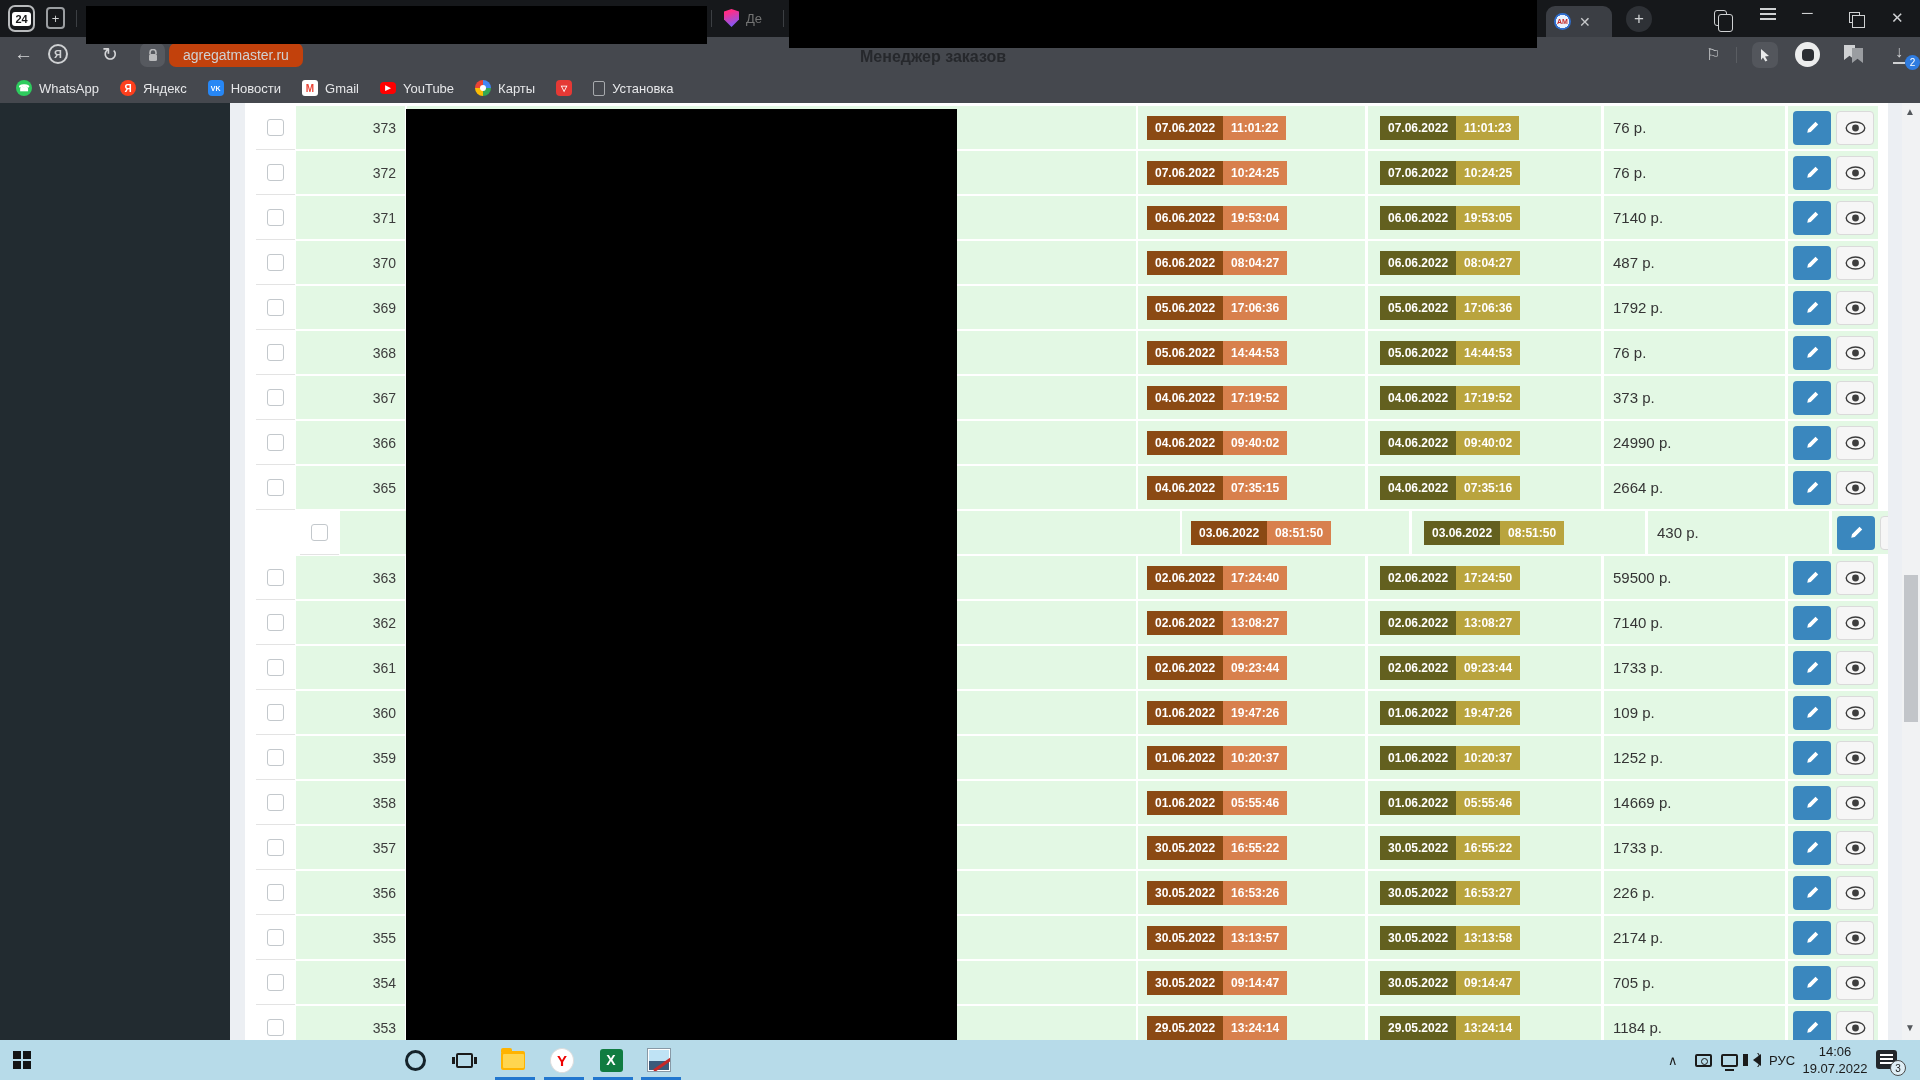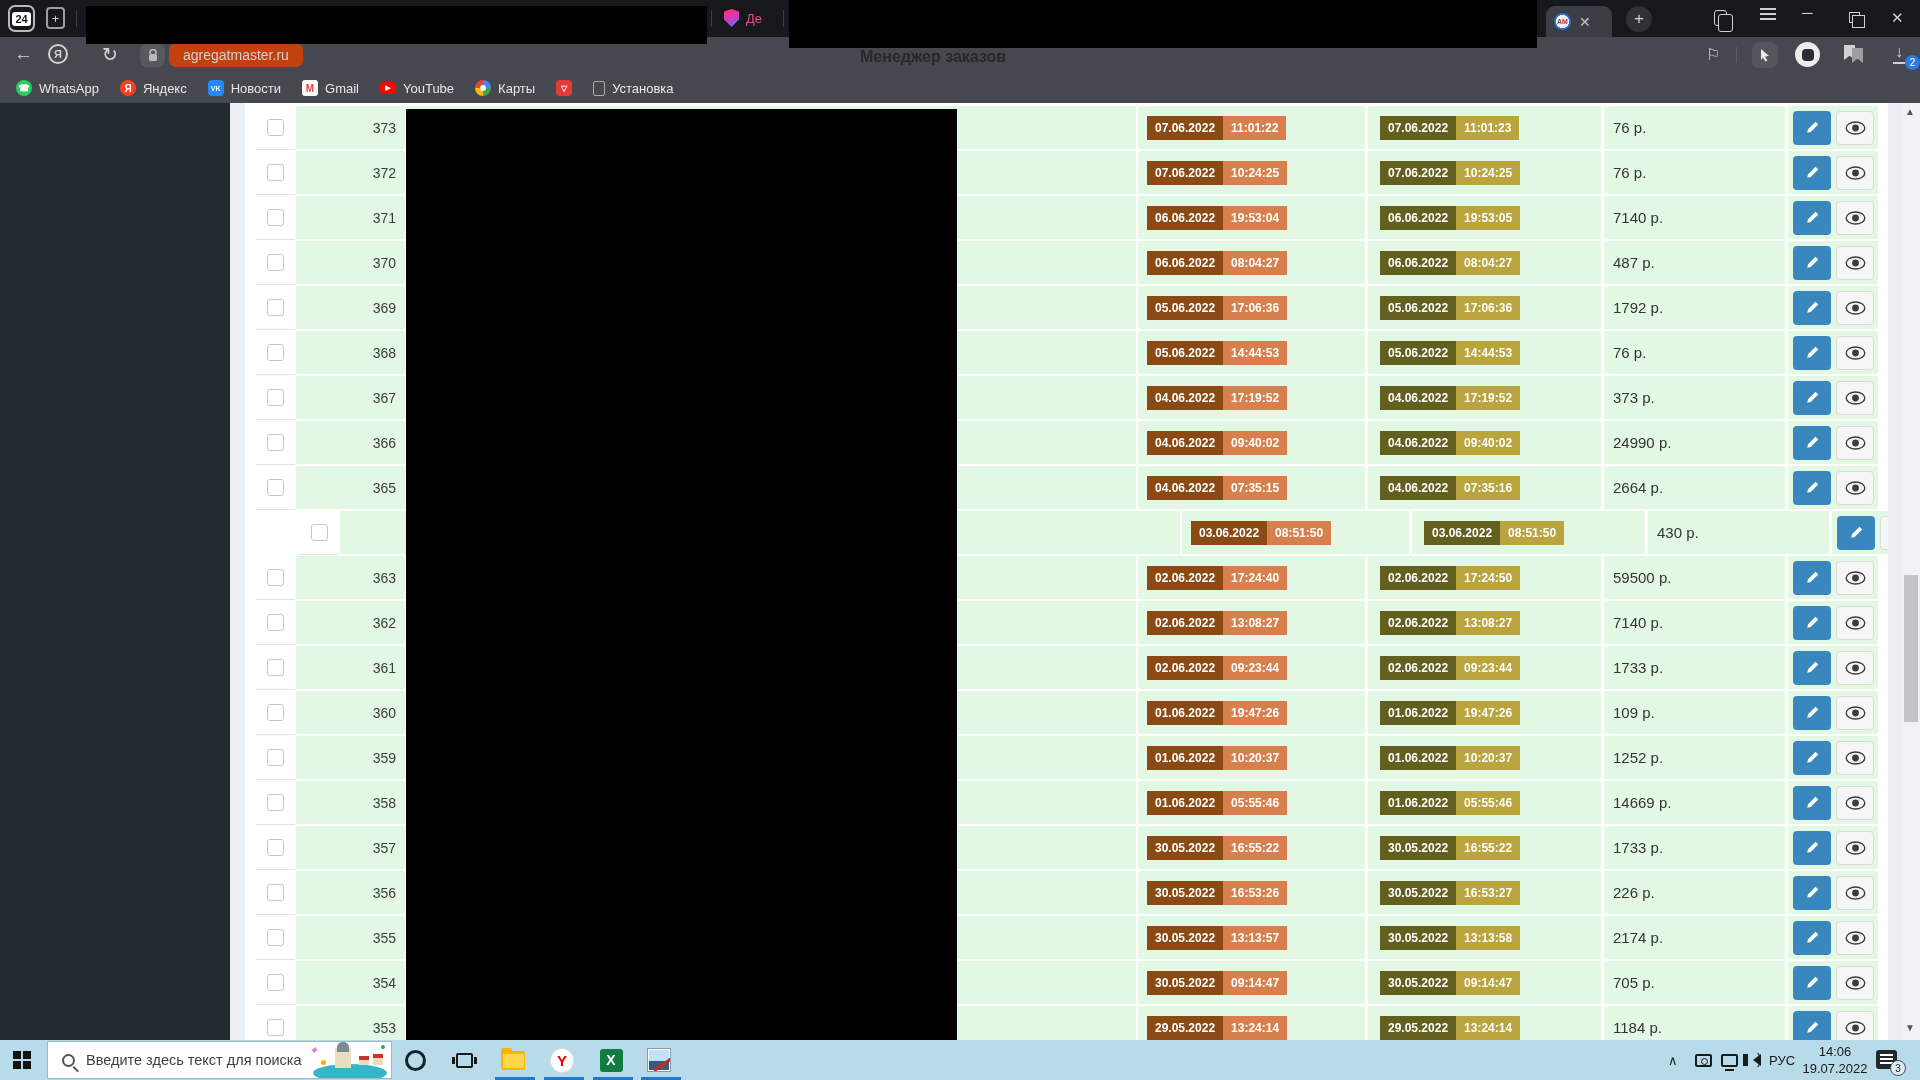--- a/index.html
+++ b/index.html
@@ -6,21 +6,21 @@
   html,body { width:1920px; height:1080px; overflow:hidden; background:#fff;
               font-family:"Liberation Sans", sans-serif; }
 
   
   .tabbar { position:absolute; left:0; top:0; width:1920px; height:37px; background:#16181b; z-index:10; }
   .pinned-tab { position:absolute; left:8px; top:5px; width:27px; height:27px; border:2px solid #b8babc; border-radius:7px; display:flex; align-items:center; justify-content:center; }
   .pinned-tab .badge24 { background:#fff; border-radius:3px; padding:1px 3px; font-size:11px; font-weight:bold; color:#17181a; line-height:12px; }
   .newtab-page { position:absolute; left:46px; top:7px; width:19px; height:22px; border:2px solid #9b9ea1; border-radius:4px; color:#cfd1d3; font-size:13px; display:flex; align-items:center; justify-content:center; }
   .tab-sep { position:absolute; top:10px; width:1px; height:17px; background:#3c3f43; }
   .shield-ico { position:absolute; left:724px; top:9px; width:15px; height:18px; background:linear-gradient(160deg,#ff2d87 20%,#7b5bff 90%); clip-path:polygon(50% 0,100% 14%,100% 58%,50% 100%,0 58%,0 14%); }
-  .shield-tab-label { position:absolute; left:746px; top:11px; font-size:13px; color:#ec4899; }
+  .shield-tab-label { position:absolute; left:746px; top:11px; font-size:13px; color:#737373; }
   .active-tab { position:absolute; left:1546px; top:6px; width:66px; height:31px; background:#3b3e44; border-radius:9px 9px 0 0; display:flex; align-items:center; padding:0 8px; gap:8px; }
   .favicon-am { width:17px; height:17px; border-radius:50%; background:radial-gradient(circle,#e8f2ff 55%,#2f6fd0 56%); display:flex; align-items:center; justify-content:center; font-size:7px; font-weight:bold; color:#c62828; }
   .tab-close { color:#c7c9cb; font-size:14px; line-height:14px; }
   .plus-btn { position:absolute; left:1626px; top:6px; width:26px; height:26px; border-radius:50%; background:#2e3136; color:#d0d2d4; font-size:17px; display:flex; align-items:center; justify-content:center; }
   .win-ic { position:absolute; top:9px; color:#cfd1d3; font-size:15px; line-height:18px; }
   .panels-ic { position:absolute; left:1714px; top:10px; width:13px; height:16px; border:1.6px solid #cfd1d3; border-radius:3px; }
   .panels-ic:after { content:""; position:absolute; left:3px; top:3px; width:13px; height:16px; border:1.6px solid #cfd1d3; border-radius:3px; background:#16181b; }
   .bars { position:absolute; left:1760px; top:13px; width:16px; height:2px; background:#cfd1d3; box-shadow:0 5px 0 #cfd1d3, 0 10px 0 #cfd1d3; margin-top:-5px; }
   .restore-ic { position:absolute; left:1849px; top:12px; width:11px; height:11px; border:1.6px solid #cfd1d3; }
   .restore-ic:after { content:""; position:absolute; left:2px; top:2px; width:11px; height:11px; border:1.6px solid #cfd1d3; background:#16181b; }
@@ -1031,34 +1031,20 @@
 <div class="redact" style="left:789px; top:0; width:748px; height:48px;"></div>
 <div class="redact" style="left:406px; top:109px; width:551px; height:931px;"></div>
 
 <div class="taskbar">
   <div class="win-logo">
       <i></i>
       <i></i>
       <i></i>
       <i></i>
     </div>
-  <div class="searchbox">
-    <span class="mag"></span>
-    <span class="stext">Введите здесь текст для поиска</span>
-    <span class="illus">
-      <i class="sea"></i>
-        <i class="castle"></i>
-        <i class="dome"></i>
-        <i class="h1"></i>
-        <i class="h2"></i>
-      <i class="sp1">✦</i>
-        <i class="sp2"></i>
-        <i class="sp3"></i>
-    </span>
-  </div>
   <div class="tb-ico" style="left:403px">
       <span class="cortana"></span>
     </div>
   <div class="tb-ico" style="left:452px">
       <span class="taskview"></span>
     </div>
   <div class="tb-ico" style="left:501px">
       <span class="folder"></span>
     </div>
   <div class="tb-ico" style="left:550px">

